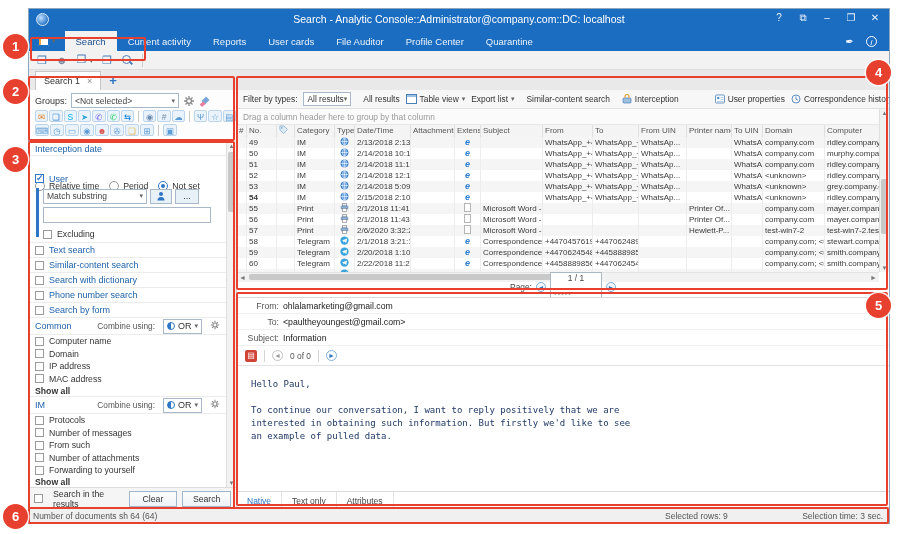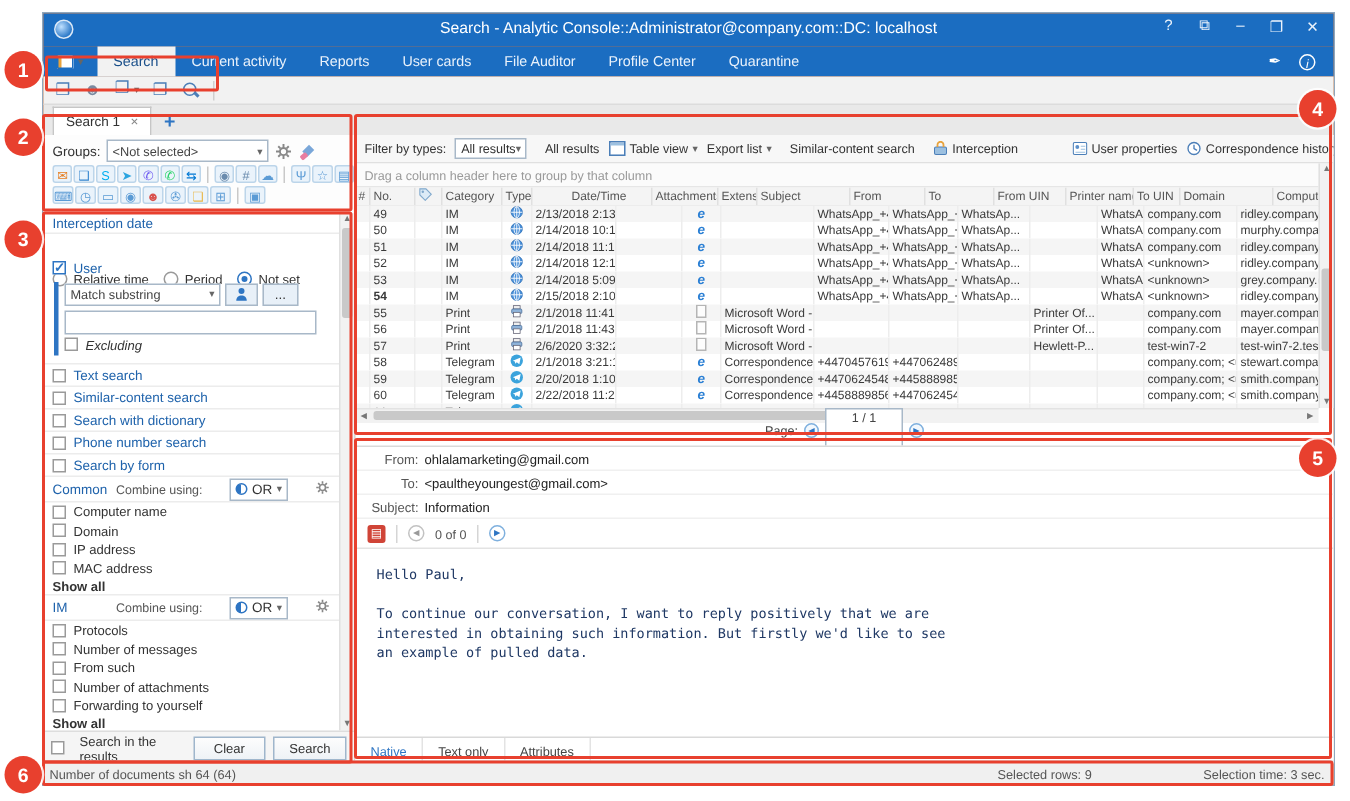--- a/index.html
+++ b/index.html
@@ -62,21 +62,21 @@
   .cb.checked::after{content:"✓";position:absolute;left:0px;top:-2px;color:#2e75c3;font-size:9px;font-weight:bold;}
   .rb{display:inline-block;width:10px;height:10px;border:1px solid #9a9a9a;border-radius:50%;background:#fff;margin-right:4px;box-sizing:border-box;position:relative;flex:0 0 auto;}
   .rb.sel{border-color:#2e75c3;}
   .rb.sel::after{content:"";position:absolute;left:2px;top:2px;width:4px;height:4px;border-radius:50%;background:#2e75c3;}
   .radio-opt{display:flex;align-items:center;margin-right:10px;font-size:8.7px;color:#333;margin-top:43px;}
   .userblock{position:relative;padding-left:14px;}
   .ubar{position:absolute;left:7px;top:2px;bottom:2px;width:3px;background:#2e75c3;}
   .mselect{width:104px;height:15px;border:1px solid #a8b8c8;background:#fff;display:flex;align-items:center;justify-content:space-between;padding:0 3px;box-sizing:border-box;font-size:8.5px;color:#444;}
   .sqbtn{height:15px;border:1px solid #a8b8c8;background:#e8f0f8;display:flex;align-items:center;justify-content:center;box-sizing:border-box;}
   .uinput{width:168px;height:16px;border:1px solid #a8b8c8;background:#fff;box-sizing:border-box;}
-  .combine{display:flex;align-items:center;gap:18px;margin-left:auto;}
+  .combine{display:flex;align-items:center;gap:8px;margin-left:auto;}
   .combine .lbl{font-size:8.3px;color:#555;}
   .cbox{display:flex;align-items:center;gap:3px;border:1px solid #a8b8c8;background:#fff;height:13px;padding:0 3px;}
   .half{display:inline-block;width:8px;height:8px;border-radius:50%;border:1px solid #2e75c3;background:linear-gradient(90deg,#2e75c3 50%,#fff 50%);box-sizing:border-box;}
   .showall{font-size:8.7px;color:#333;font-weight:bold;}
   .lp-footer{position:absolute;left:0;bottom:0;right:0;height:22px;background:#f5f5f5;border-top:1px solid #ddd;
              display:flex;align-items:center;gap:5px;padding:0 5px;box-sizing:border-box;}
   .btn{height:16px;border:1px solid #9fb6cc;background:linear-gradient(#fdfdfd,#eef2f6);font-size:8.7px;color:#333;
        display:flex;align-items:center;justify-content:center;box-sizing:border-box;}
   
   .vscroll{position:absolute;right:0;width:10px;background:#f2f2f2;border-left:1px solid #e0e0e0;box-sizing:border-box;}
@@ -271,21 +271,21 @@
                 </div>
                 <div class="sqbtn" style="width: 22px;">
                   <svg width="10" height="10" viewBox="0 0 10 10">
                     <circle cx="5" cy="3" r="2" fill="#2e75c3"></circle>
                     <path d="M1.5 9.5c0-2.4 1.6-3.5 3.5-3.5s3.5 1.1 3.5 3.5z" fill="#2e75c3"></path>
                   </svg>
                 </div>
                 <div class="sqbtn" style="width: 24px;">...</div>
               </div>
               <div class="uinput" style="margin-top: 1px;"></div>
-              <div style="display: flex; align-items: flex-start; height: 14px; margin-top: 2px; font-style: italic;">
+              <div style="display: flex; align-items: flex-end; height: 14px; margin-top: 2px;">
                 <span class="cb"></span>
                 <span class="fitem">Excluding</span>
               </div>
               <div class="ubar"></div>
             </div>
           </div>
           <div class="frow" style="height: 15px;">
             <span class="cb"></span>
             <span class="flink">Text search</span>
           </div>
@@ -459,21 +459,21 @@
 
       <div class="thead" id="thead">
           <div class="th" style="width: 10px;">#</div>
           <div class="th" style="width: 30px;">No.</div>
           <div class="th" style="width: 18px;"><svg width="9" height="9" viewBox="0 0 10 10">
               <path d="M1 5.5V1h4.5L9.5 5 5 9.5z" fill="#dcebf7" stroke="#7fa8cc" stroke-width=".8"></path>
               <circle cx="3.2" cy="3.2" r=".9" fill="#7fa8cc"></circle>
             </svg></div>
           <div class="th" style="width: 40px;">Category</div>
           <div class="th" style="width: 20px;">Type</div>
-          <div class="th" style="width: 56px; margin-left: 24px;">Date/Time</div>
+          <div class="th" style="width: 56px;">Date/Time</div>
           <div class="th" style="width: 44px;">Attachments</div>
           <div class="th" style="width: 26px;">Extensi</div>
           <div class="th" style="width: 62px;">Subject</div>
           <div class="th" style="width: 50px;">From</div>
           <div class="th" style="width: 46px;">To</div>
           <div class="th" style="width: 48px;">From UIN</div>
           <div class="th" style="width: 45px;">Printer name</div>
           <div class="th" style="width: 31px;">To UIN</div>
           <div class="th" style="width: 62px;">Domain</div>
           <div class="th" style="width: 72px;">Computer</div>

